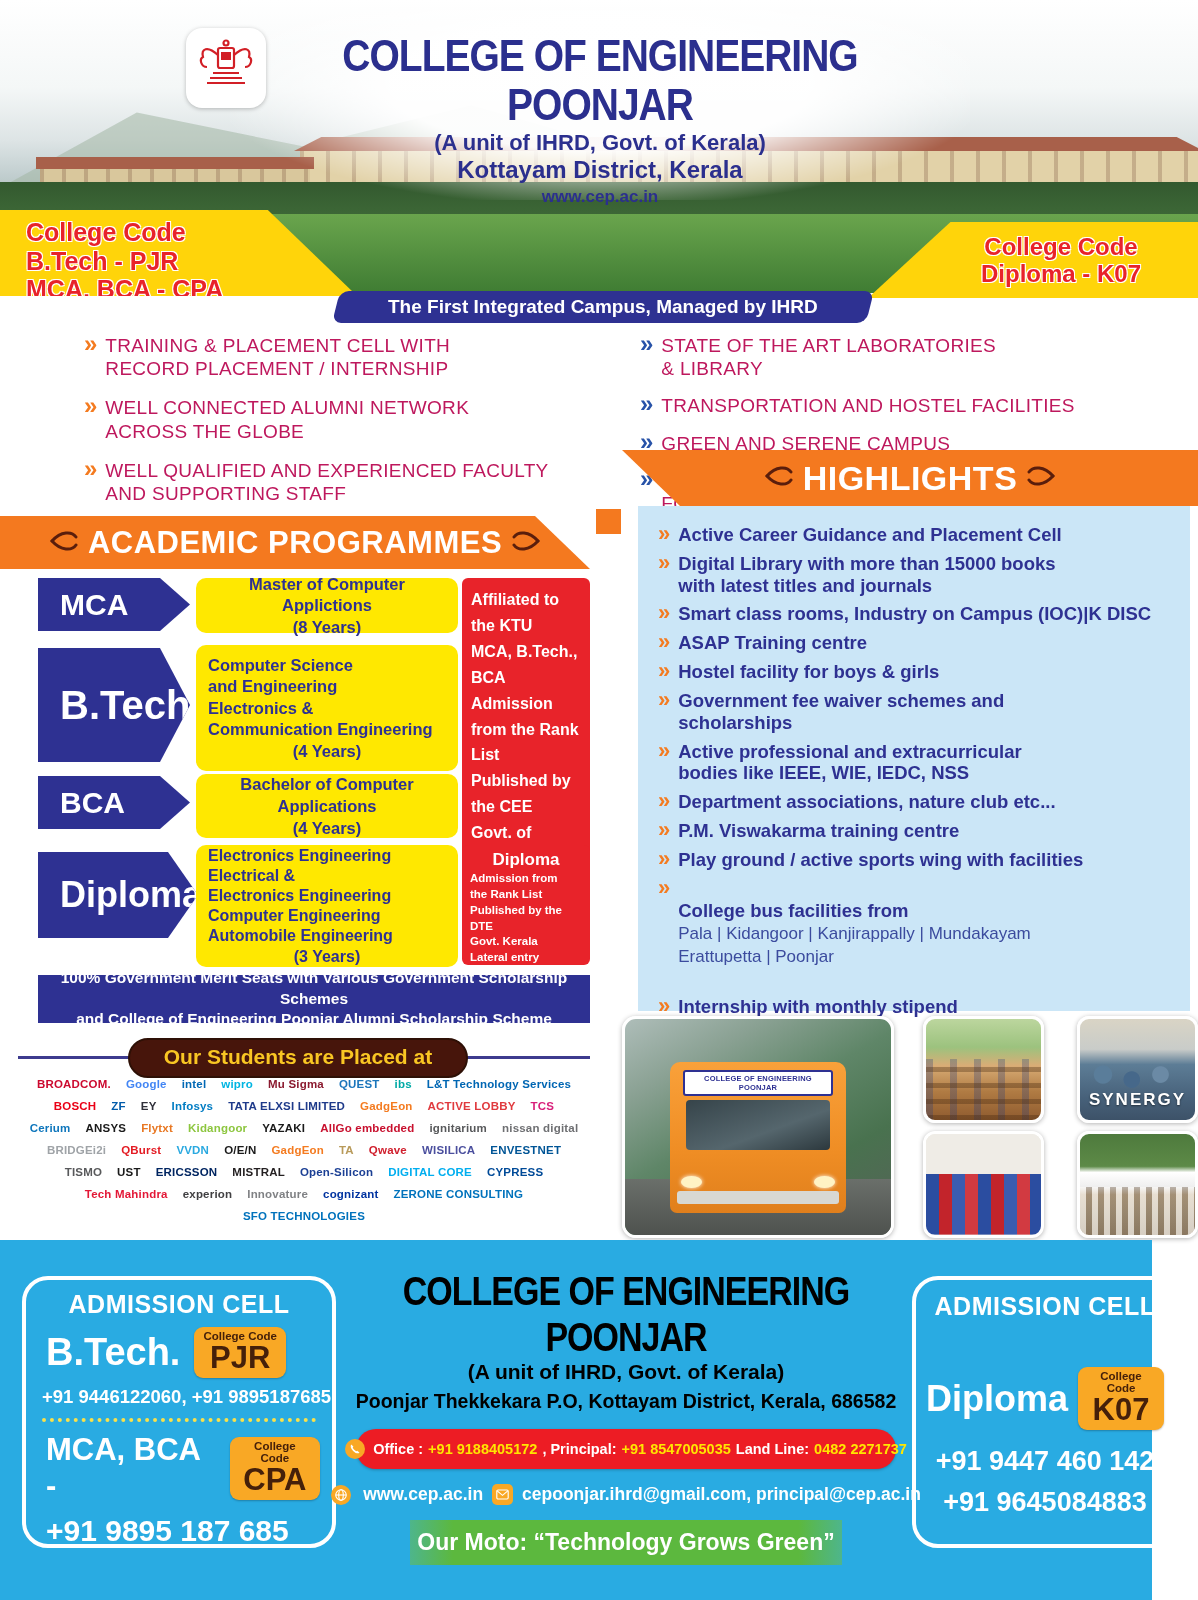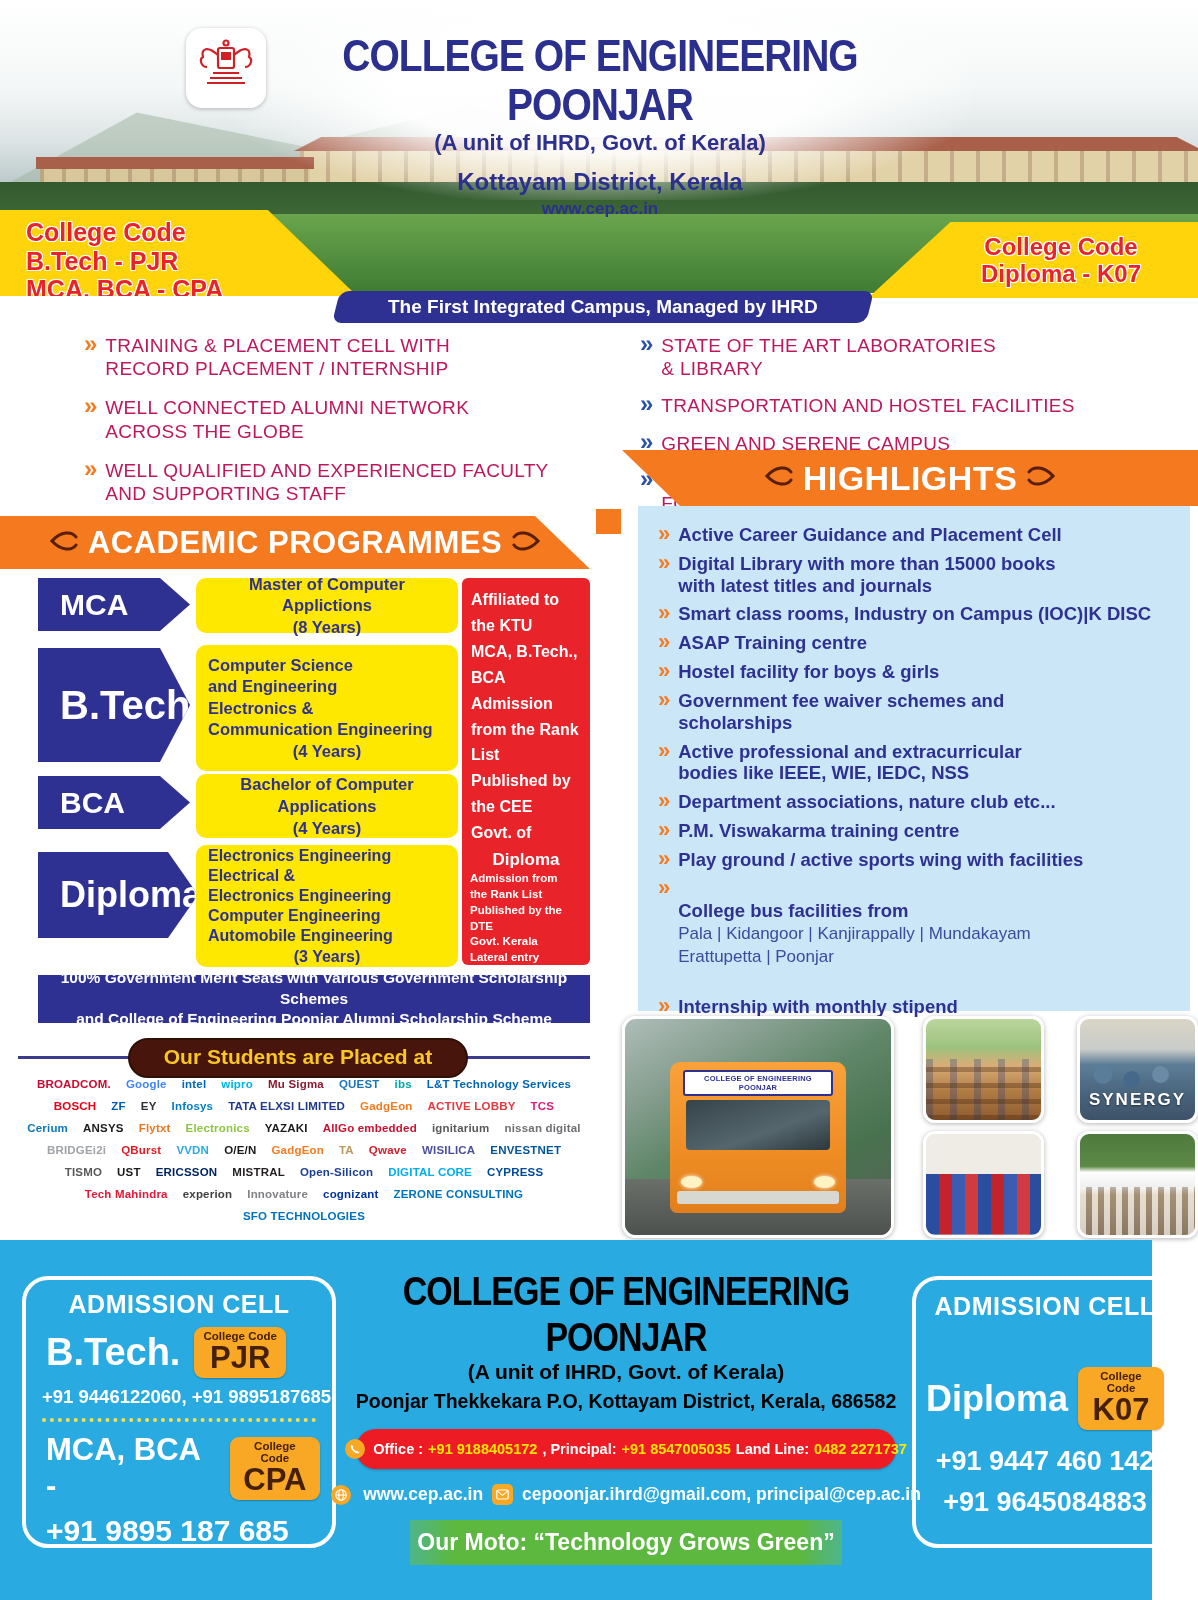--- a/index.html
+++ b/index.html
@@ -24,21 +24,21 @@
   .grass{left:0;top:214px;width:1198px;height:79px;background:linear-gradient(#6aa54d,#3f7c33);}
   .title-halo{left:230px;top:10px;width:740px;height:190px;
     background:radial-gradient(ellipse at 50% 40%,rgba(255,255,255,.96) 40%,rgba(255,255,255,0) 75%);}
 
   .logo{left:186px;top:28px;width:80px;height:80px;background:#fff;border-radius:16px;
     box-shadow:0 1px 4px rgba(0,0,0,.25);display:flex;align-items:center;justify-content:center;}
 
   .head-text{left:250px;top:32px;width:700px;text-align:center;color:#2b2f8e;}
   .h-title{font-size:39px;font-weight:bold;letter-spacing:-1px;transform:scaleY(1.12);transform-origin:top;}
   .h-unit{font-size:22px;font-weight:bold;margin-top:10px;}
-  .h-dist{font-size:24px;font-weight:bold;margin-top:12px;}
+  .h-dist{font-size:24px;font-weight:bold;margin-top:0;}
   .h-web{font-size:17px;font-weight:bold;margin-top:3px;}
 
   .code-left{left:0;top:210px;width:372px;height:86px;background:#ffd40a;
     clip-path:polygon(0 0,72% 0,96% 100%,0 100%);padding:8px 0 0 26px;box-sizing:border-box;}
   .code-right{right:0;top:222px;width:330px;height:76px;background:#ffd40a;
     clip-path:polygon(25% 0,100% 0,100% 100%,0 100%);display:flex;align-items:center;justify-content:center;
     padding-left:56px;box-sizing:border-box;}
   .code-text{color:#e8232a;font-weight:bold;font-size:25px;line-height:1.14;
     text-shadow:-1px -1px 0 #fff,1px -1px 0 #fff,-1px 1px 0 #fff,1px 1px 0 #fff;}
   .code-right .code-text{text-align:center;font-size:24px;}
@@ -369,21 +369,21 @@
       <span class="company" style="color: rgb(0, 91, 170);">ZF</span>
       <span class="company" style="color: rgb(46, 46, 56);">EY</span>
       <span class="company" style="color: rgb(0, 124, 195);">Infosys</span>
       <span class="company" style="color: rgb(30, 58, 138);">TATA ELXSI LIMITED</span>
       <span class="company" style="color: rgb(244, 123, 32);">GadgEon</span>
       <span class="company" style="color: rgb(224, 58, 62);">ACTIVE LOBBY</span>
       <span class="company" style="color: rgb(216, 30, 122);">TCS</span>
       <span class="company" style="color: rgb(14, 118, 188);">Cerium</span>
       <span class="company" style="color: rgb(26, 26, 26); text-align: right;">ANSYS</span>
       <span class="company" style="color: rgb(232, 119, 34);">Flytxt</span>
-      <span class="company" style="color: rgb(141, 198, 63);">Electronics</span>
+      <span class="company" style="color: rgb(141, 198, 63);">Kidangoor</span>
       <span class="company" style="color: rgb(26, 26, 26);">YAZAKI</span>
       <span class="company" style="color: rgb(200, 16, 46);">AllGo embedded</span>
       <span class="company" style="color: rgb(88, 89, 91);">ignitarium</span>
       <span class="company" style="color: rgb(110, 111, 114);">nissan digital</span>
       <span class="company" style="color: rgb(159, 163, 167);">BRIDGEi2i</span>
       <span class="company" style="color: rgb(227, 27, 35);">QBurst</span>
       <span class="company" style="color: rgb(42, 169, 224);">VVDN</span>
       <span class="company" style="color: rgb(26, 26, 26);">O/E/N</span>
       <span class="company" style="color: rgb(244, 123, 32);">GadgEon</span>
       <span class="company" style="color: rgb(184, 154, 90);">TA</span>

